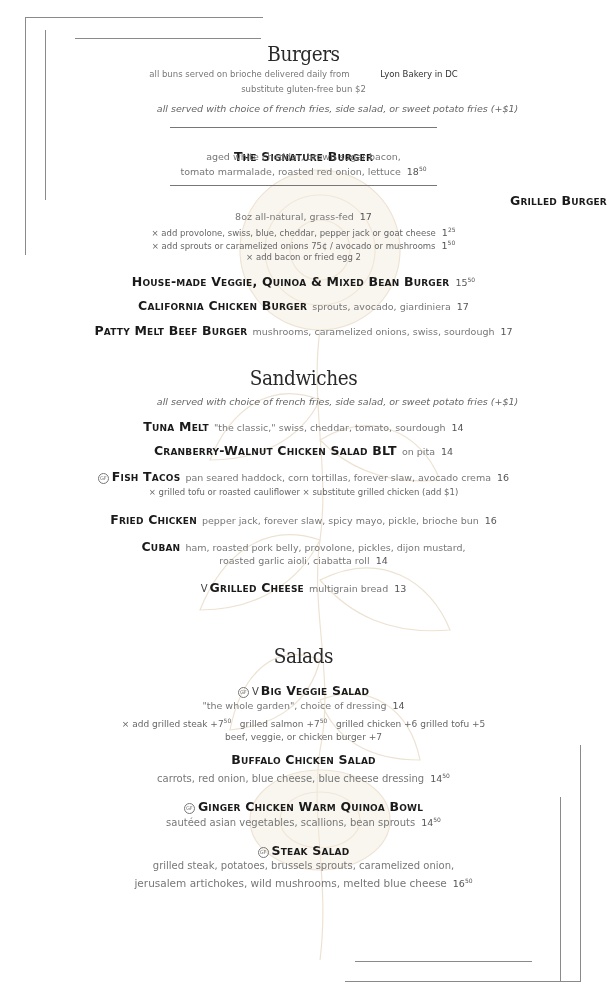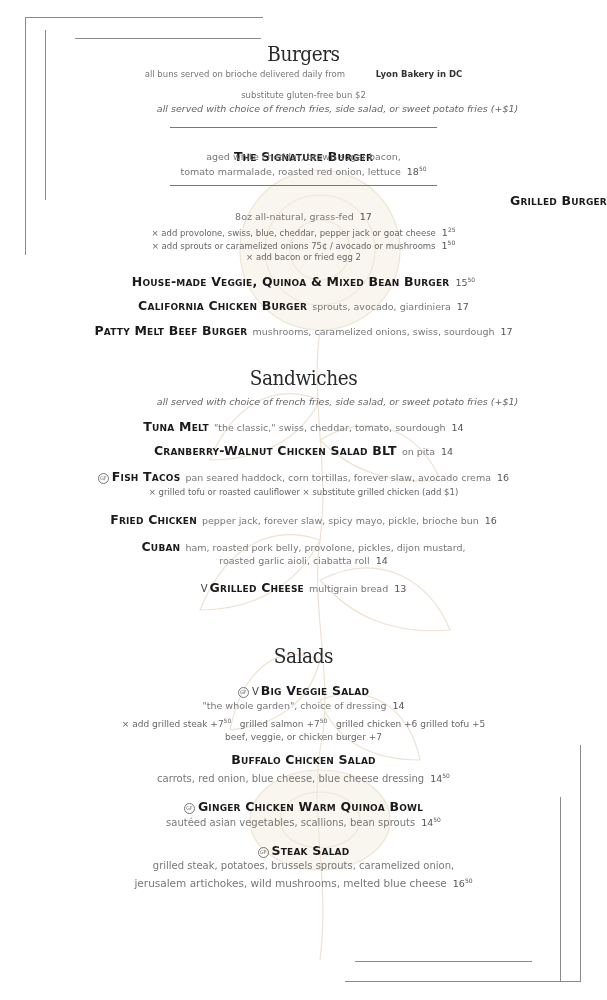--- a/index.html
+++ b/index.html
@@ -12,21 +12,21 @@
   .bg-art { position: absolute; left: 170px; top: 140px; width: 300px; height: 820px; z-index: 0; }
   .frame-line { position: absolute; background: #8a8a8a; z-index: 1; }
   .menu { position: absolute; left: 0; top: 0; width: 607px; z-index: 2; text-align: center; }
   .sec-title {
     font-family: "DejaVu Serif", serif; font-size: 21px; color: #2a2a2a;
     letter-spacing: -0.5px; position: absolute; left: 0; width: 607px; text-align: center;
     transform: scaleX(0.88);
   }
   .line { position: absolute; left: 0; width: 607px; text-align: center; white-space: nowrap; }
   .note { font-size: 8.5px; color: #777; }
-  .note b { color: #333; font-weight: bold; margin-left: 28px; }
+  .note b { color: #333; font-weight: normal; margin-left: 28px; }
   .italic-note { font-size: 9.5px; color: #666; font-style: italic; padding-left: 34px; }
   .name { font-size: 12.5px; font-weight: bold; color: #1a1a1a; font-variant: small-caps; letter-spacing: 0.2px; }
   .desc { font-size: 9.5px; color: #777; }
   .price { font-size: 9.5px; color: #555; margin-left: 6px; }
   .addon { font-size: 8.5px; color: #666; }
   sup { font-size: 6px; vertical-align: 4px; }
   .rule { position: absolute; height: 1px; background: #777; }
   .gf-icon {
     display: inline-block; width: 9px; height: 9px; border: 1px solid #777; border-radius: 50%;
     font-size: 5px; line-height: 9px; color: #777; vertical-align: 1px; margin-right: 3px; text-align: center;
@@ -66,21 +66,21 @@
 <div class="frame-line" style="left:355px;top:961px;width:177px;height:1px;"></div>
 <div class="frame-line" style="left:345px;top:981px;width:236px;height:1px;"></div>
 
 <div class="menu">
 
   <div class="sec-title" style="top:42px;">Burgers</div>
   <div class="line note" style="top:69px;">
     <span>all buns served on brioche delivered daily from</span>
     <b>Lyon Bakery in DC</b>
   </div>
-  <div class="line note" style="top:90px;">substitute gluten-free bun   $2</div>
+  <div class="line note" style="top:84px;">substitute gluten-free bun   $2</div>
   <div class="line italic-note" style="top:103px;">all served with choice of french fries, side salad, or sweet potato fries   (+$1)</div>
   <div class="rule" style="left:170px;top:127px;width:267px;"></div>
 
   <div class="line name" style="top:133px;margin-top:16px;">The Signature Burger</div>
   <div class="line desc" style="top:151px;">aged white cheddar, brown sugar bacon,</div>
   <div class="line desc" style="top:165px;">
     <span>tomato marmalade, roasted red onion, lettuce</span><span class="price"><span>18</span><sup>50</sup></span>
   </div>
   <div class="rule" style="left:170px;top:185px;width:267px;"></div>
 

